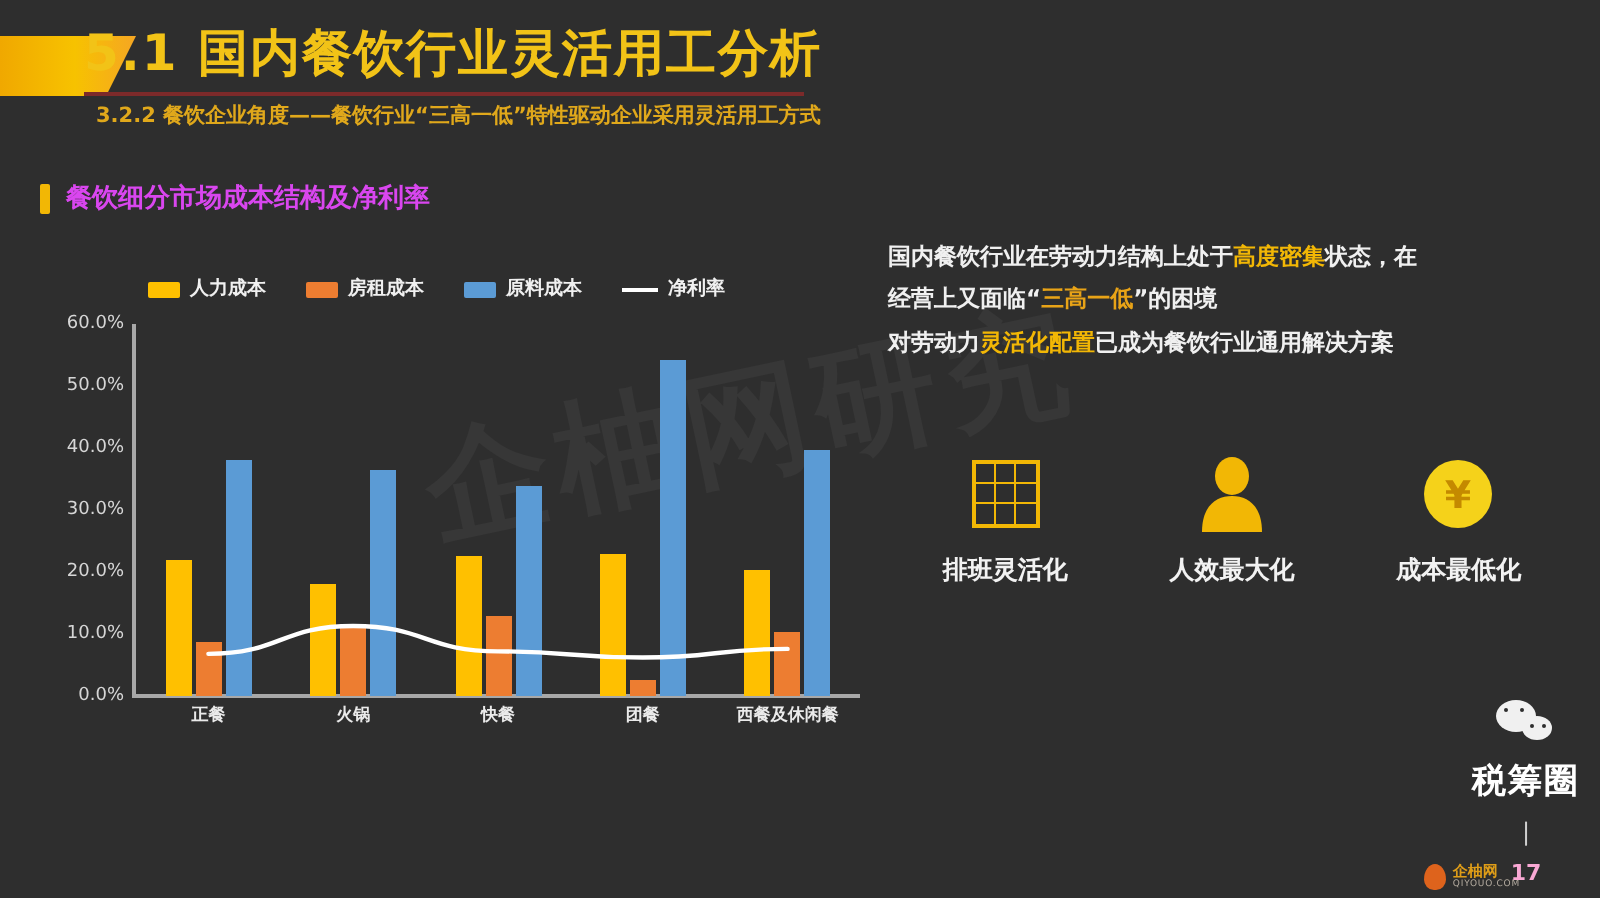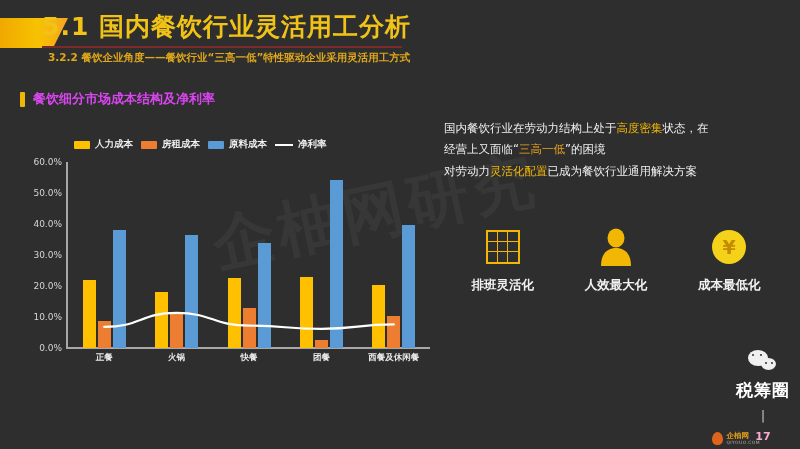--- a/index.html
+++ b/index.html
@@ -42,21 +42,21 @@
   
   .watermark {
     position:absolute; left:210px; top:170px;
     font-size:62px; font-weight:900; color:rgba(255,255,255,0.045);
     transform:rotate(-12deg); white-space:nowrap; letter-spacing:4px;
     pointer-events:none; user-select:none;
   }
 
   
   .chart-wrap { position:absolute; left:14px; top:138px; width:418px; height:258px; }
-  .legend { position:absolute; left:60px; top:0; display:flex; gap:8px; align-items:center; }
+  .legend { position:absolute; left:60px; top:0; display:flex; gap:20px; align-items:center; }
   .legend-item { display:flex; align-items:center; gap:5px; }
   .legend-swatch { width:16px; height:8px; border-radius:1px; }
   .legend-line { width:18px; height:2px; background:#ffffff; }
   .legend-label { font-size:9.5px; font-weight:700; color:#f0f0f0; white-space:nowrap; }
 
   .plot { position:absolute; left:0; top:24px; width:418px; height:208px; }
   .y-axis { position:absolute; left:0; top:0; width:52px; height:186px; }
   .ytick {
     position:absolute; right:4px; transform:translateY(-50%);
     font-size:9px; color:#d6d6d6; white-space:nowrap;
@@ -71,21 +71,21 @@
   .bar.rent  { background:#ed7d31; }
   .bar.mat   { background:#5b9bd5; }
 
   .line-svg { position:absolute; left:54px; top:0; width:362px; height:186px; overflow:visible; pointer-events:none; }
 
   .x-labels { position:absolute; left:54px; top:190px; width:362px; display:flex; }
   .x-label { flex:1; text-align:center; font-size:8.5px; font-weight:700; color:#eaeaea; white-space:nowrap; }
 
   
   .right { position:absolute; left:444px; top:118px; width:348px; }
-  .para { font-size:11.5px; line-height:1.85; color:#f0f0f0; font-weight:400; }
+  .para { font-size:11.5px; line-height:1.85; color:#f0f0f0; font-weight:700; }
   .hl-y { color:#f2b705; }
   .hl-o { color:#e8a317; }
 
   .icons { position:absolute; left:446px; top:226px; width:340px; display:flex; }
   .icon-col { flex:1; display:flex; flex-direction:column; align-items:center; gap:9px; }
   .icon-box { width:42px; height:42px; display:flex; align-items:center; justify-content:center; }
   .icon-label { font-size:12.5px; font-weight:700; color:#f2f2f2; white-space:nowrap; }
 
   
   .grid-icon { width:34px; height:34px; border:2.5px solid #f2b705; display:grid; grid-template-columns:repeat(3,1fr); grid-template-rows:repeat(3,1fr); }

